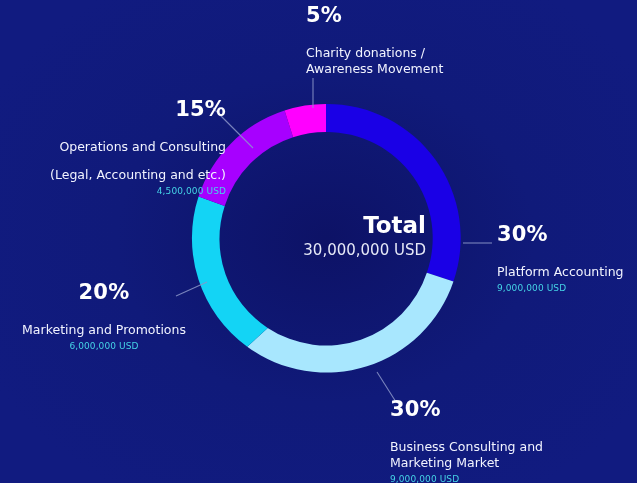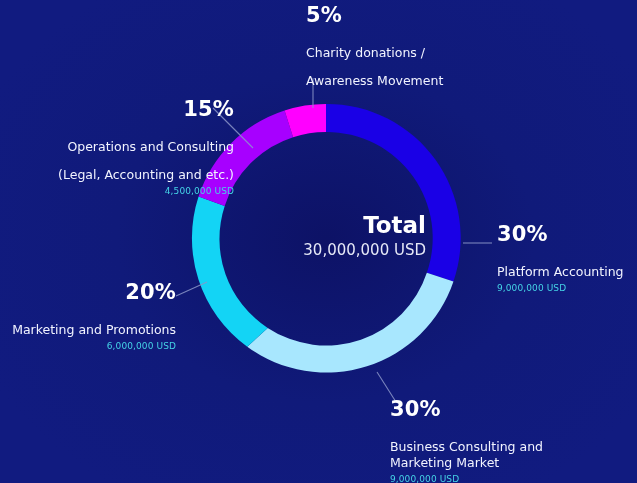--- a/index.html
+++ b/index.html
@@ -42,22 +42,22 @@
     font-size: 9px;
     color: #45D3E6;
     margin-top: 3px;
     letter-spacing: 0.1px;
   }
   .ta-r { text-align: right; }
   .ta-l { text-align: left; }
 
   
   #lbl-charity  { left: 306px; top: 4px;   text-align: left; }
-  #lbl-ops      { left: 18px;  top: 98px;  text-align: right; width: 216px; }
-  #lbl-mkt      { left: 8px;   top: 281px; text-align: right; width: 168px; }
+  #lbl-ops      { left: 10px;  top: 98px;  text-align: right; width: 216px; }
+  #lbl-mkt      { left: 20px;   top: 281px; text-align: center; width: 168px; }
   #lbl-platform { left: 497px; top: 223px; text-align: left; }
   #lbl-biz      { left: 390px; top: 398px; text-align: left; }
 
   #center-block {
     position: absolute;
     left: 226px; top: 213px;
     width: 200px;
     text-align: right;
     pointer-events: none;
   }
@@ -123,21 +123,21 @@
   </svg>
 
   <div id="center-block">
     <div class="total-lbl">Total</div>
     <div class="total-val">30,000,000 USD</div>
   </div>
 
   <div class="lbl" id="lbl-charity">
     <div class="pct">5%</div>
     <div class="name">Charity donations /</div>
-    <div class="name" style="margin-top:12px">Awareness Movement</div>
+    <div class="name" style="margin-top:0">Awareness Movement</div>
   </div>
 
   <div class="lbl ta-r" id="lbl-ops">
     <div class="pct">15%</div>
     <div class="name">Operations and Consulting</div>
     <div class="name" style="margin-top:12px">(Legal, Accounting and etc.)</div>
     <div class="amt">4,500,000 USD</div>
   </div>
 
   <div class="lbl ta-r" id="lbl-mkt">

